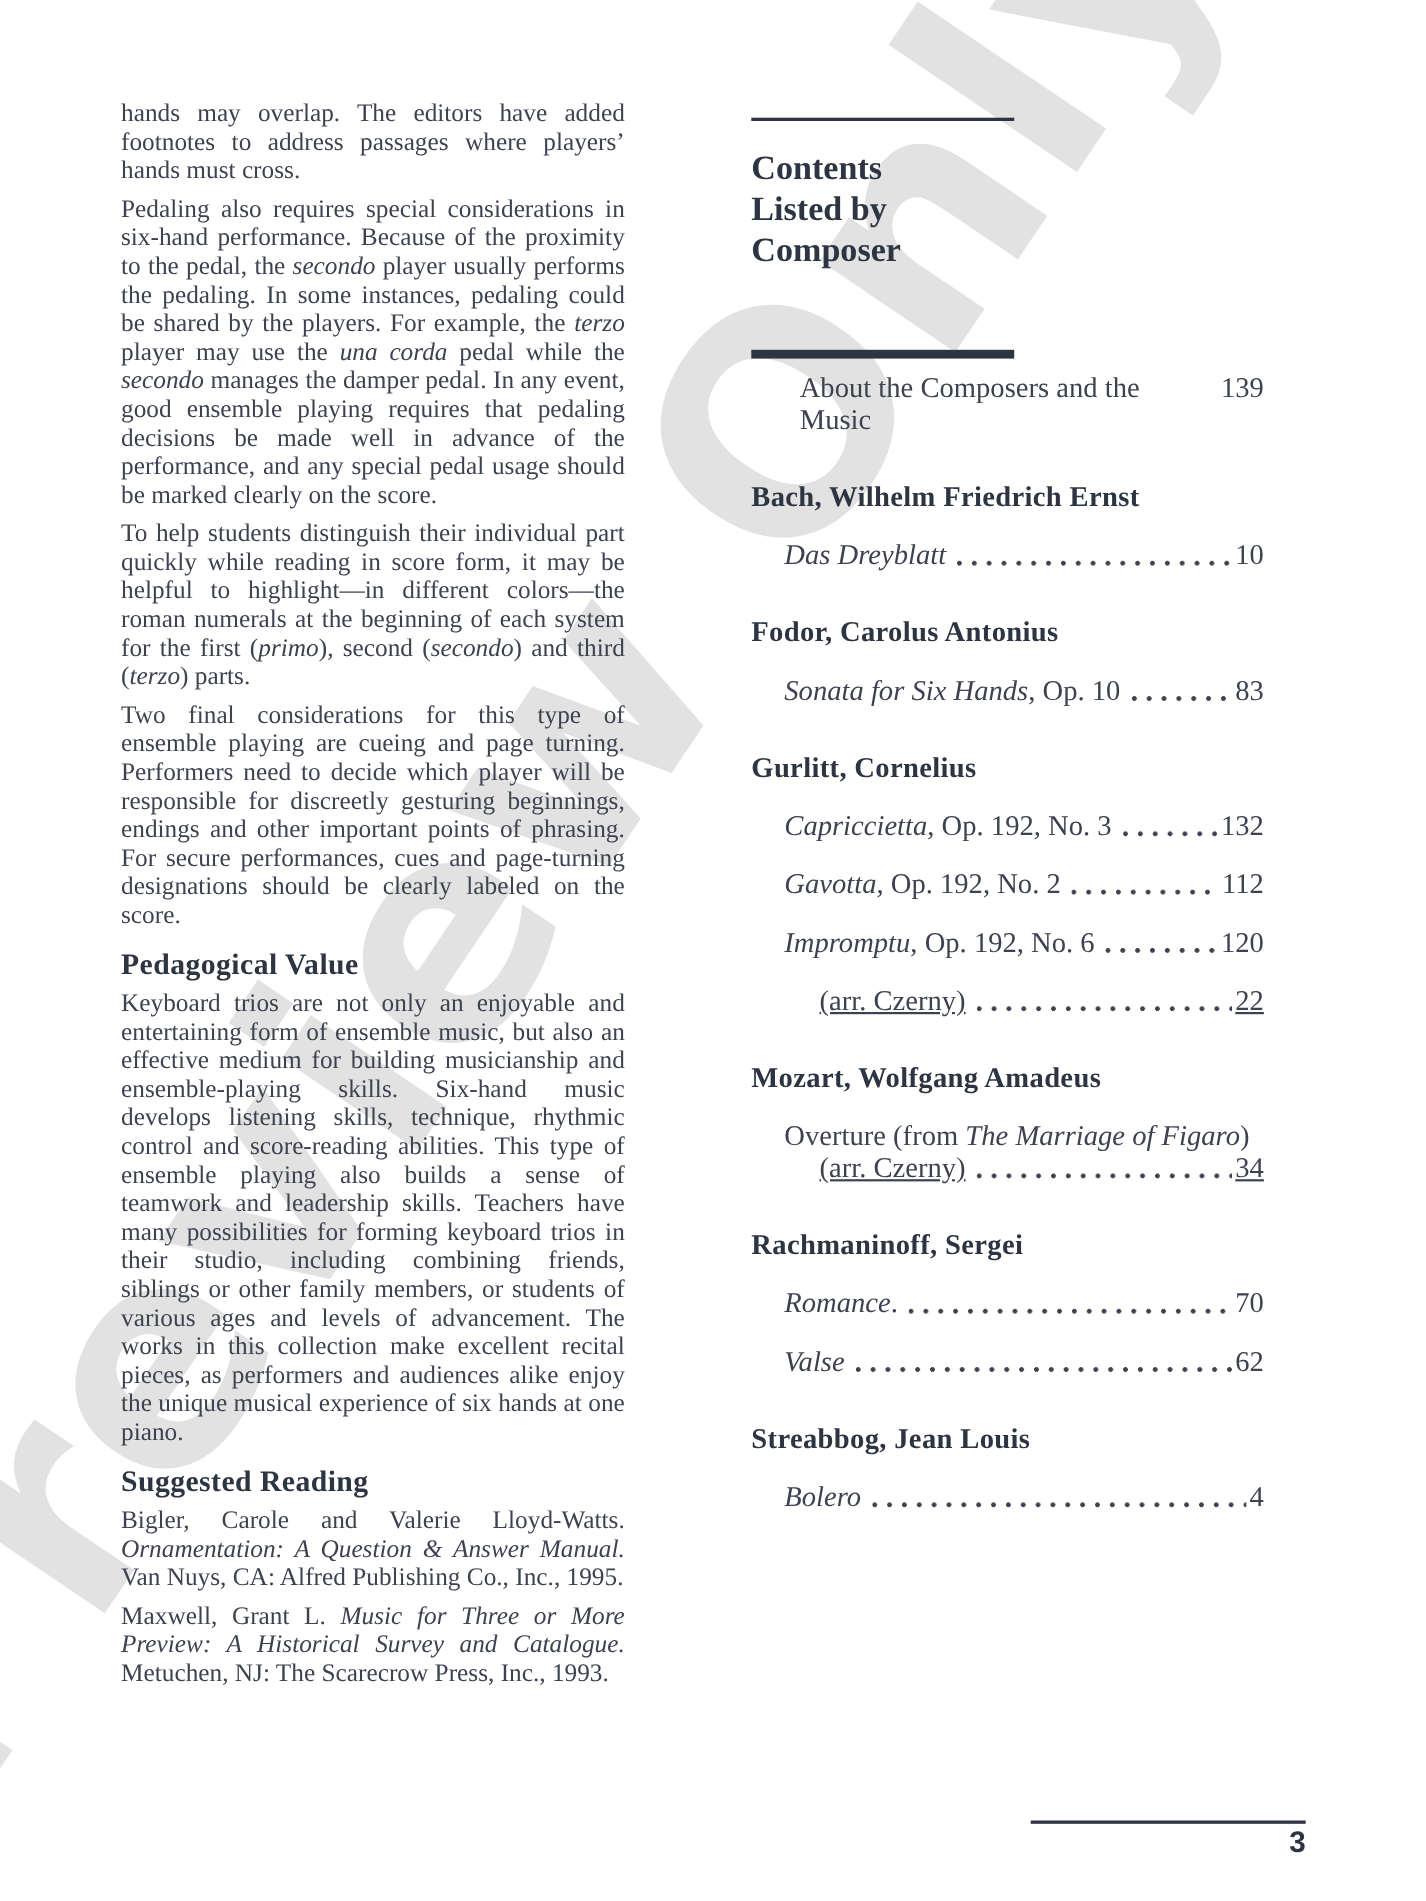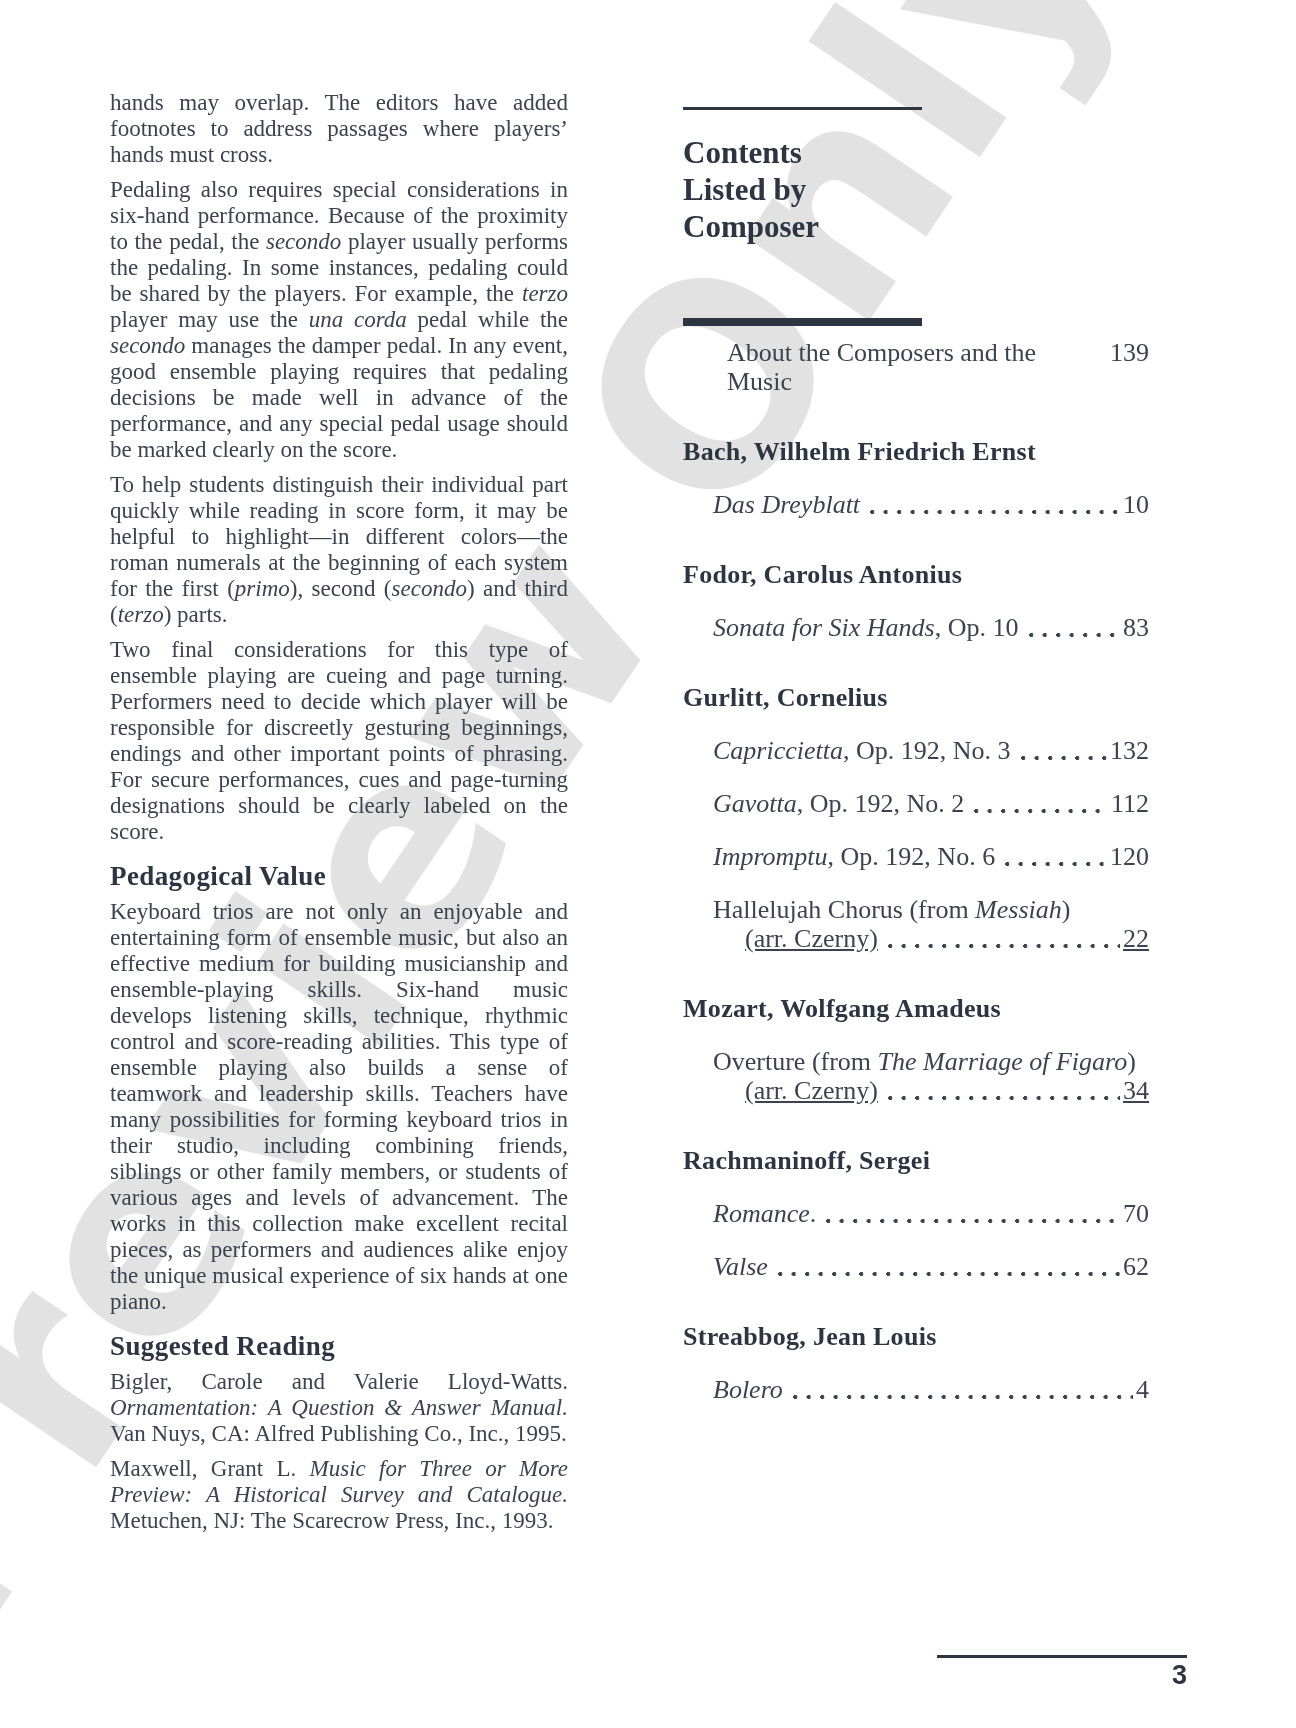--- a/index.html
+++ b/index.html
@@ -177,21 +177,20 @@
           </div>
         </div>
         <div class="toc-work">
           <div class="flexline">
             <span><span class="i">Impromptu</span><span>, Op. 192, No. 6</span></span>
             <span class="leader"></span>
             <span class="pg">120</span>
           </div>
         </div>
         <div class="toc-work">
-          <div><span>Hallelujah Chorus (from </span><span class="i">Messiah</span><span>)</span></div>
           <div class="flexline wrapline">
             <span>(arr. Czerny)</span>
             <span class="leader"></span>
             <span class="pg">22</span>
           </div>
         </div>
         <div class="toc-composer">Mozart, Wolfgang Amadeus</div>
         <div class="toc-work">
           <div><span>Overture (from </span><span class="i">The Marriage of Figaro</span><span>)</span></div>
           <div class="flexline wrapline">

